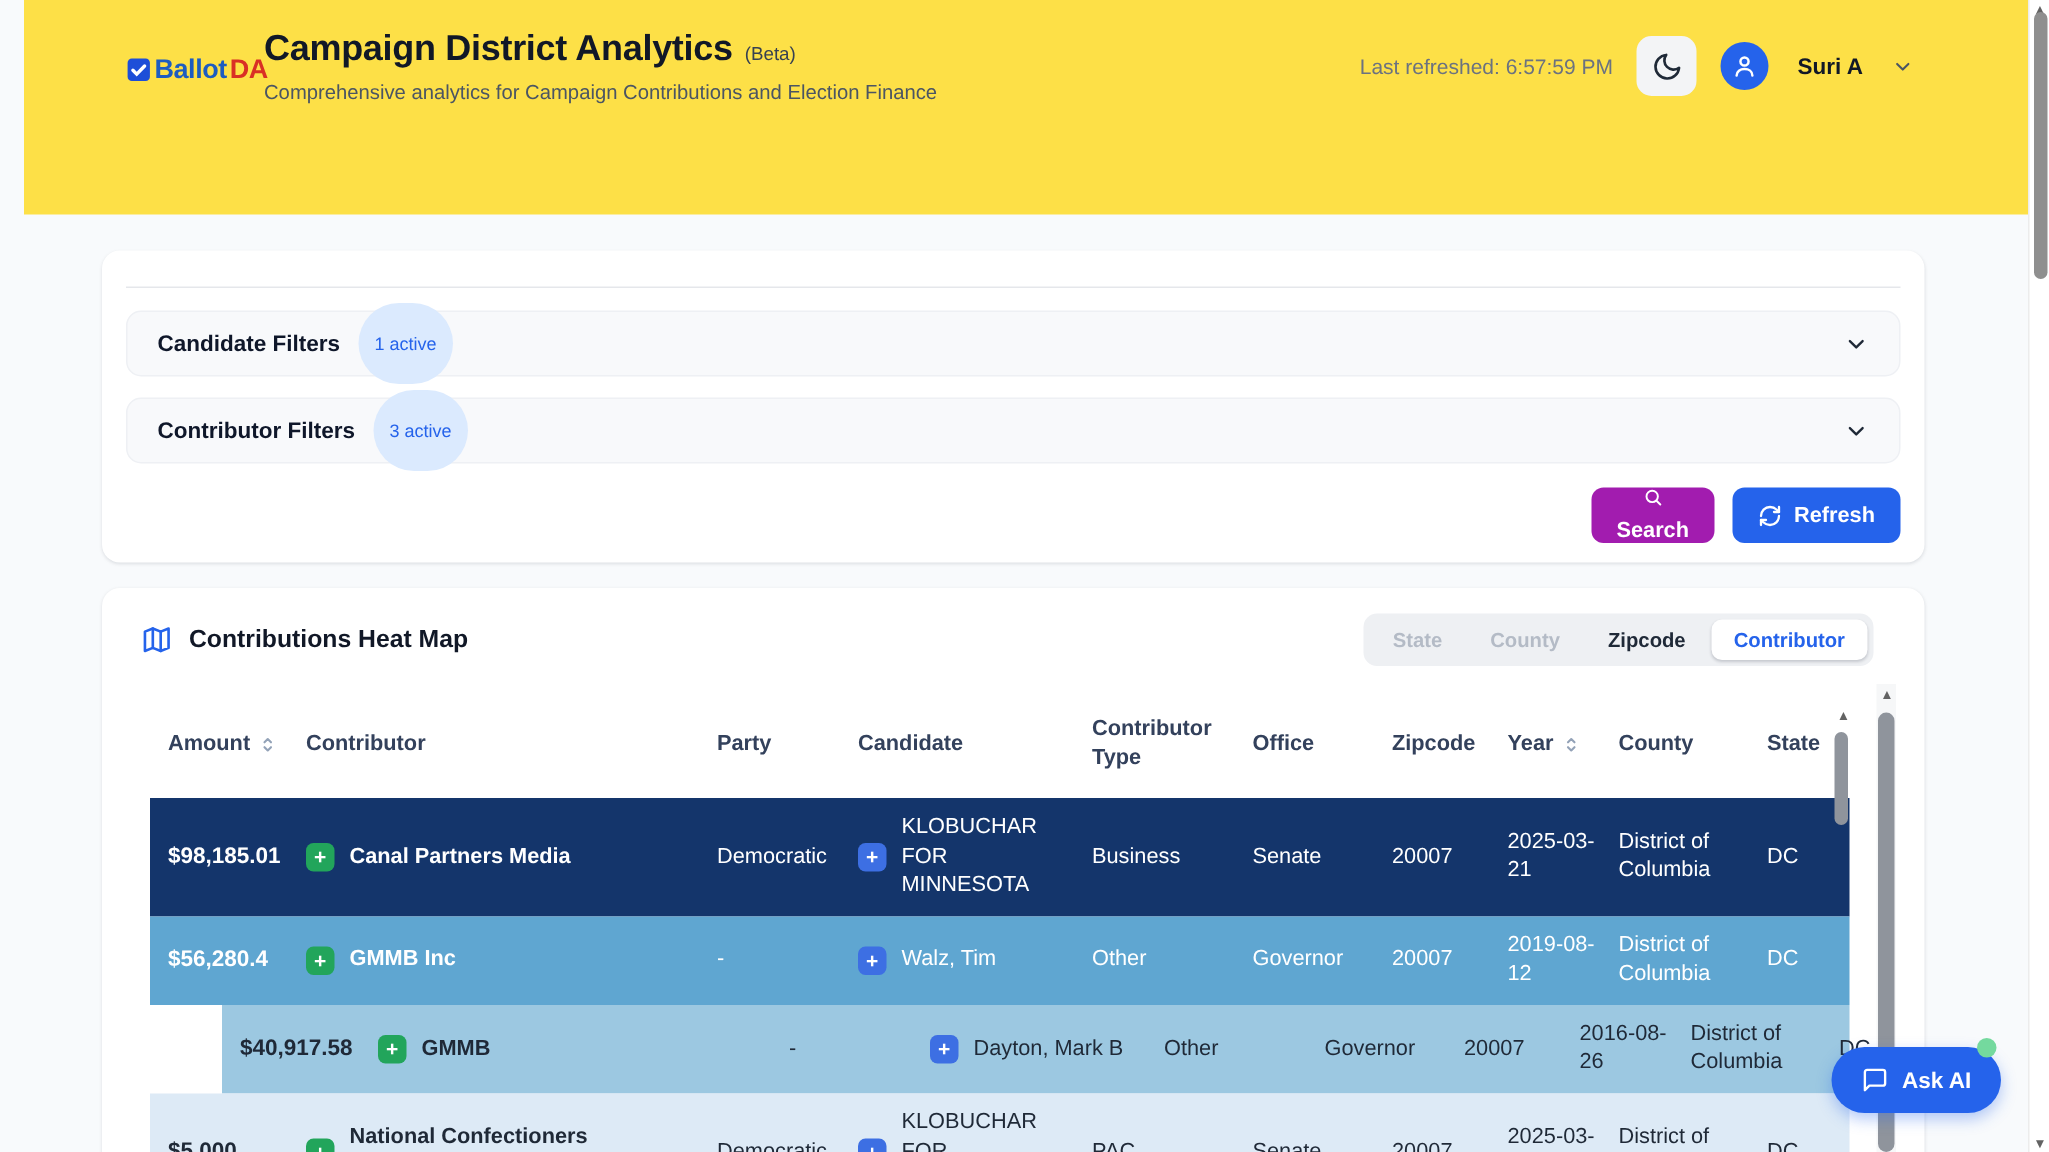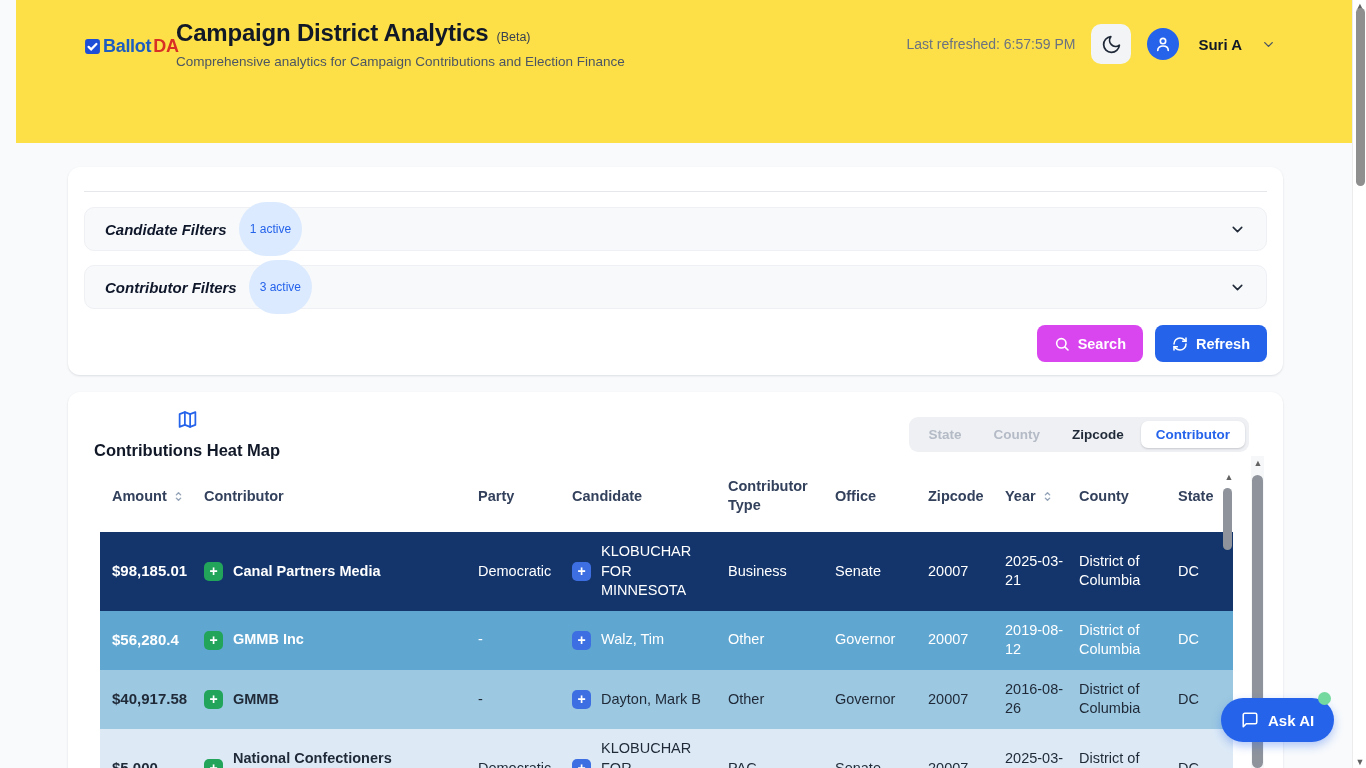--- a/index.html
+++ b/index.html
@@ -29,32 +29,32 @@
   .tab { display:flex; align-items:center; gap:9px; font-size:15px; font-weight:600; padding:0 2px; position:relative; cursor:pointer; }
   .tab.active { color:#2563eb; }
   .tab.active::after { content:""; position:absolute; left:-2px; right:-4px; bottom:0; height:3px; background:#2563eb; border-radius:2px 2px 0 0; }
   .tab.inactive { color:#4b5563; }
 
   
   .card { position:absolute; left:68px; width:1215px; background:#ffffff; border-radius:12px; box-shadow:0 1px 3px rgba(15,23,42,.07), 0 1px 2px rgba(15,23,42,.05); }
   .filters-card { top:167px; height:208px; }
   .filters-card .divider { margin:24px 16px 15px; height:1px; background:#e5e7eb; }
   .filter-row { margin:0 16px 14px; height:44px; background:#f8f9fb; border:1px solid #eef0f4; border-radius:10px; display:flex; align-items:center; padding:0 20px; cursor:pointer; }
-  .filter-label { font-size:15px; font-weight:700; color:#0f172a;font-style:italic; }
+  .filter-label { font-size:15px; font-weight:700; color:#0f172a; }
   .filter-badge { margin-left:12px; font-size:12px; font-weight:500; color:#2563eb; background:#dbeafe; padding:20px 11px; border-radius:999px; }
   .filter-row .spacer { flex:1; }
   .actions { display:flex; justify-content:flex-end; gap:12px; margin:16px 16px 0; }
   .btn { display:flex; align-items:center; gap:8px; border:none; border-radius:8px; padding:0 17px; height:37px; font-size:14.5px; font-weight:700; color:#fff; cursor:pointer; font-family:inherit; }
-  .btn-search { background:#d946ef; }
+  .btn-search { background:#a21caf;flex-direction:column; }
   .btn-refresh { background:#2563eb; }
 
   
   .heatmap-card { top:392px; height:378px; border-radius:12px 12px 0 0; }
   .hm-head { display:flex; align-items:center; justify-content:space-between; padding:17px 18px 0 26px; }
-  .hm-title { display:flex; align-items:center; gap:11px; font-size:16.5px; font-weight:700; color:#111827;flex-direction:column; }
+  .hm-title { display:flex; align-items:center; gap:11px; font-size:16.5px; font-weight:700; color:#111827; }
   .mode-toggle { display:flex; align-items:center; background:#eef0f3; border-radius:9px; padding:4px; gap:2px; margin-right:16px; }
   .mode { font-size:13.5px; font-weight:600; padding:6px 15px; border-radius:7px; cursor:pointer; }
   .mode.disabled { color:#b4bbc6; cursor:default; }
   .mode.plain { color:#1f2937; }
   .mode.selected { color:#2563eb; background:#ffffff; box-shadow:0 1px 2px rgba(15,23,42,.18); }
 
   
   .tbl { position:absolute; left:32px; top:68px; width:1133px; }
   .thead, .trow { display:grid; grid-template-columns:104px 274px 94px 156px 107px 93px 77px 74px 99px 55px; }
   .th { display:flex; align-items:center; gap:5px; font-size:14.5px; font-weight:600; color:#33415c; padding:10px 14px 10px 0; min-height:72px; line-height:1.3; }
@@ -256,21 +256,21 @@
               <span class="plus blue">+</span>
               <span>Walz, Tim</span>
             </div>
             <div class="td">Other</div>
             <div class="td">Governor</div>
             <div class="td">20007</div>
             <div class="td">2019-08-12</div>
             <div class="td">District of Columbia</div>
             <div class="td">DC</div>
           </div>
-          <div class="trow dark" style="background: rgb(156, 200, 225);">
+          <div class="trow dark" style="background: rgb(156, 200, 225); margin-left: 48px;">
             <div class="td first amount">$40,917.58</div>
             <div class="td pair">
               <span class="plus green">+</span>
               <span class="nm">GMMB</span>
             </div>
             <div class="td">-</div>
             <div class="td pair">
               <span class="plus blue">+</span>
               <span>Dayton, Mark B</span>
             </div>

